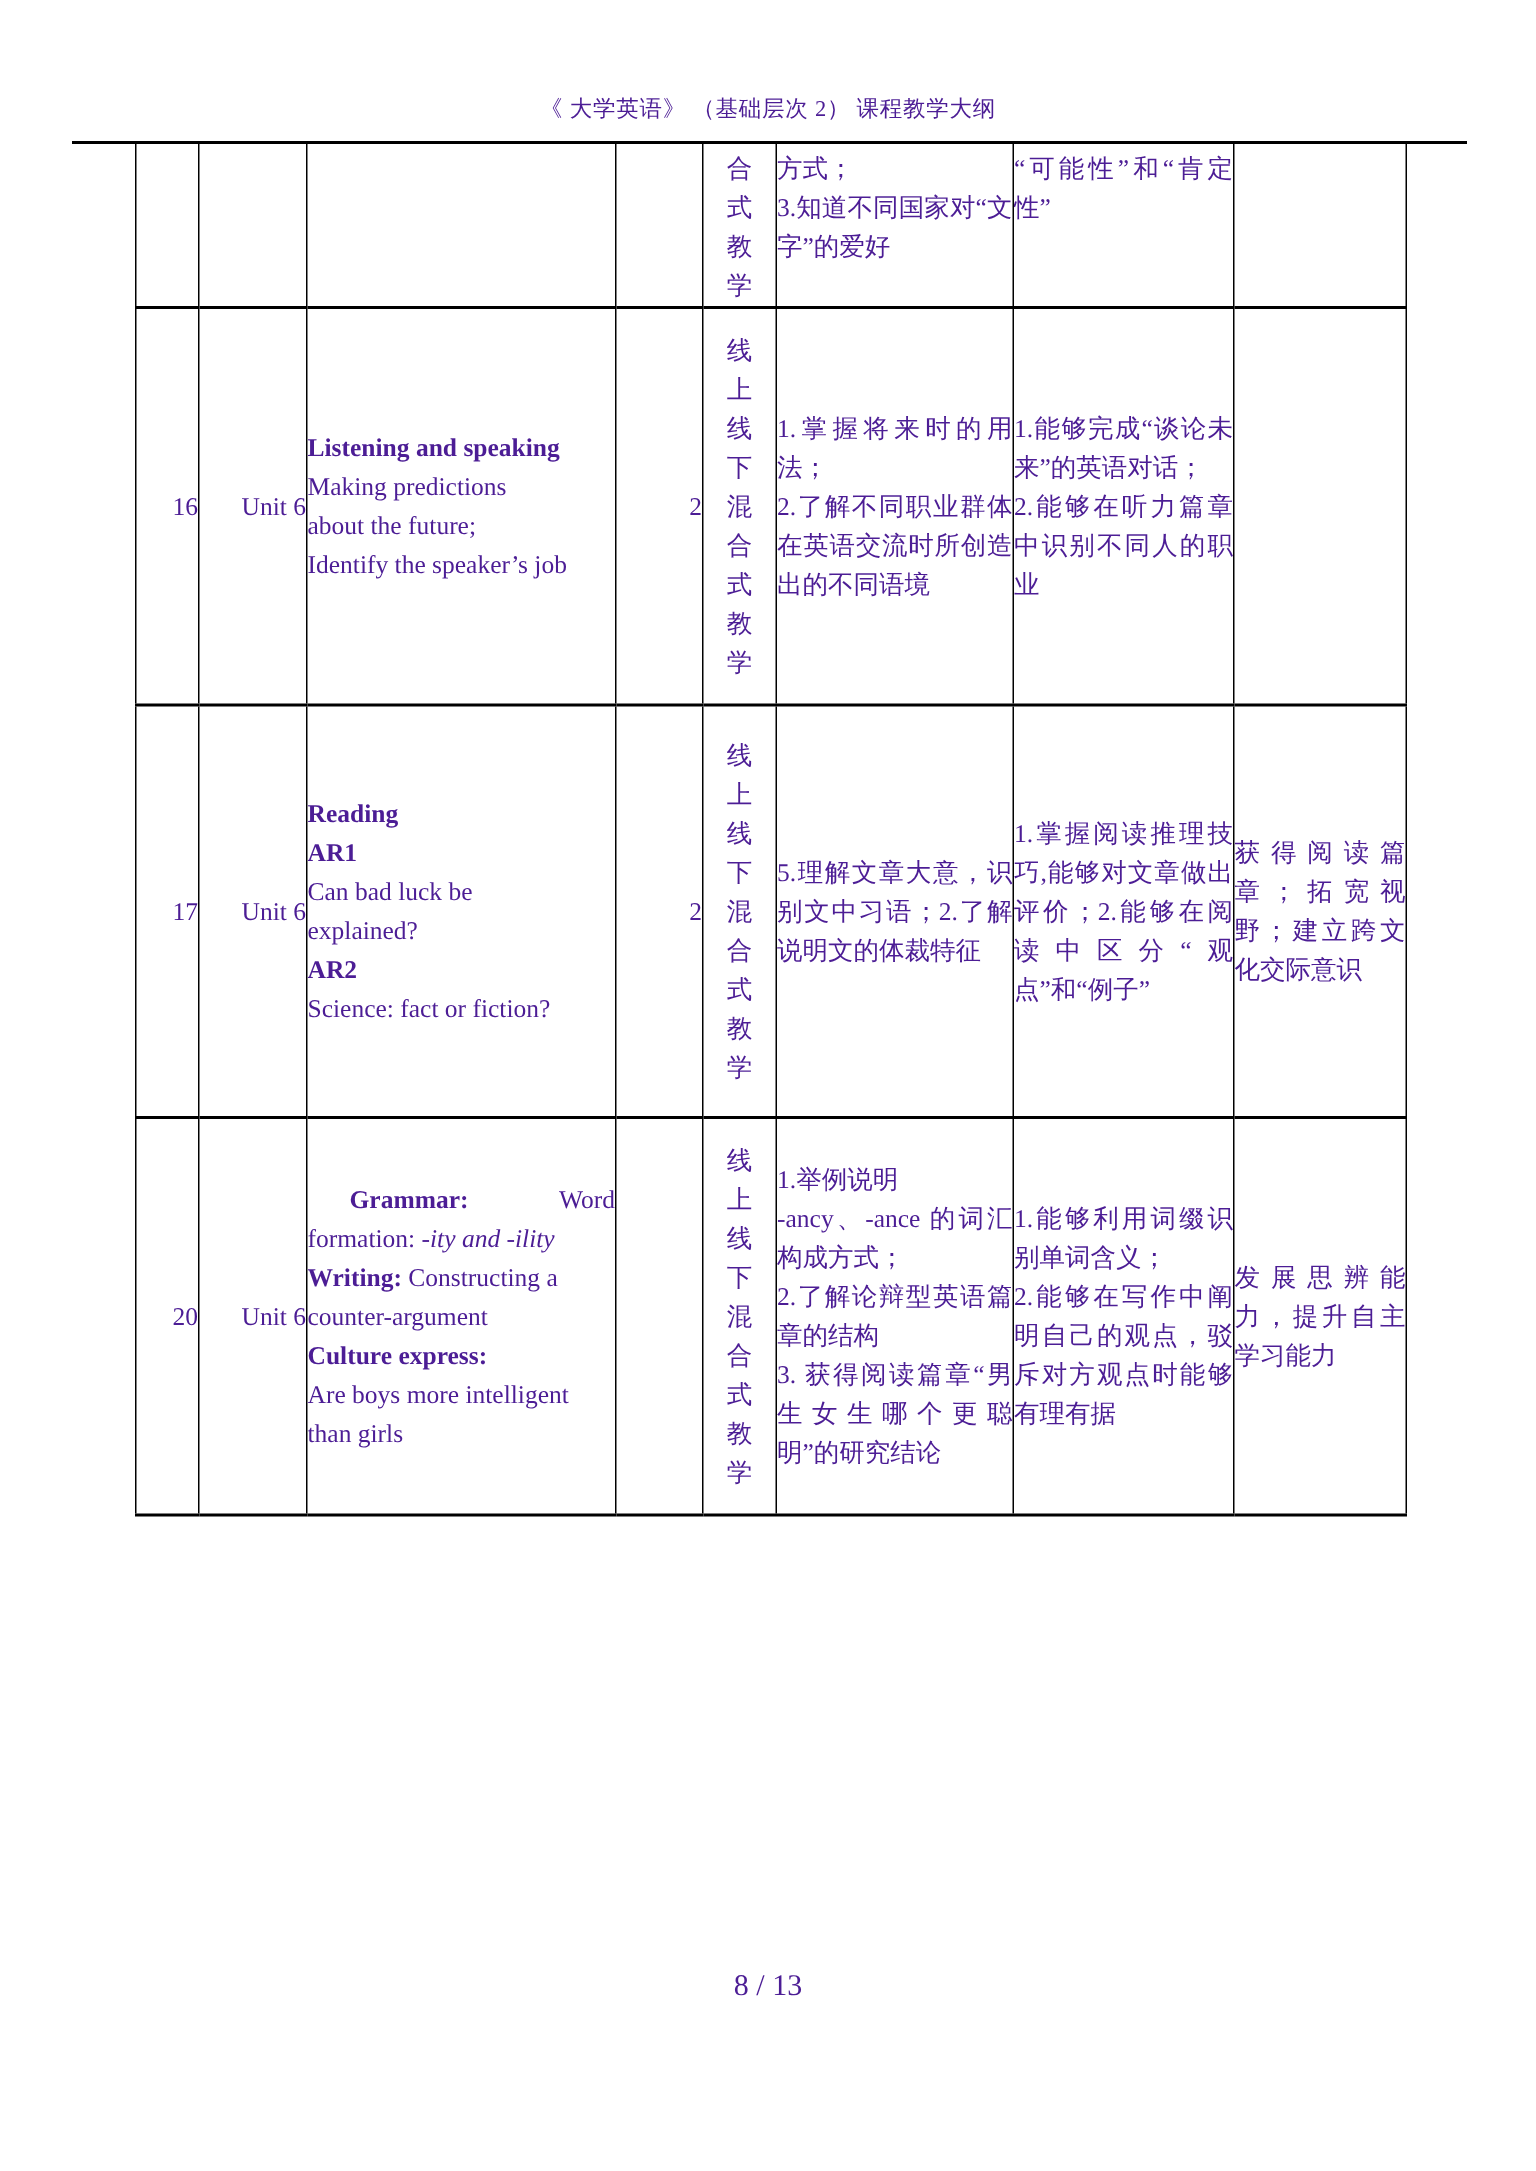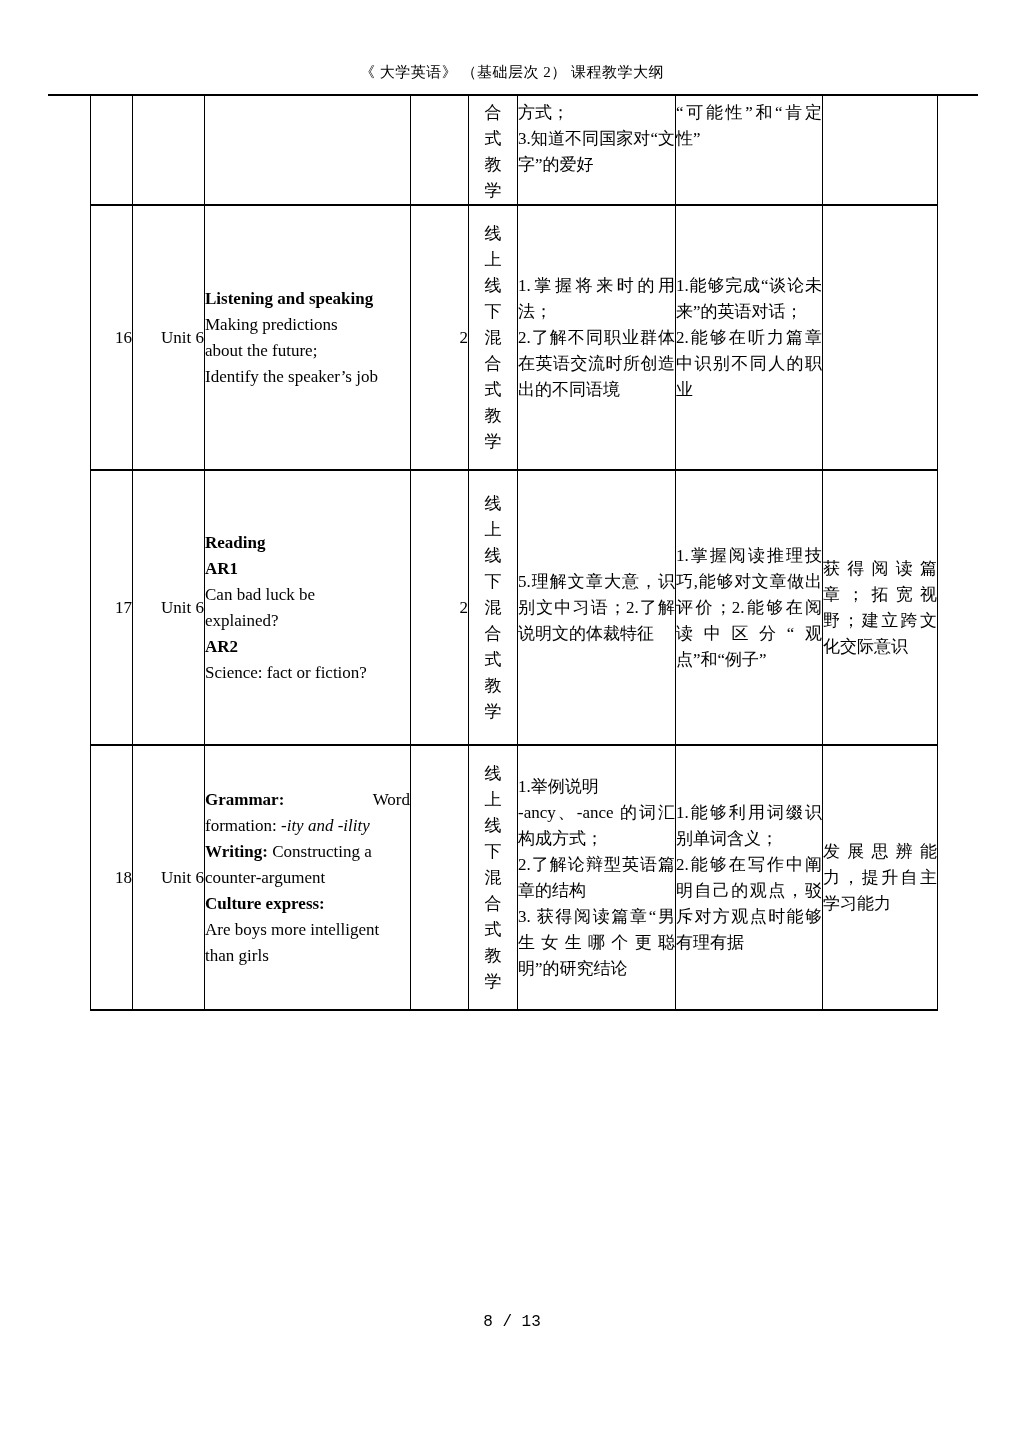--- a/index.html
+++ b/index.html
@@ -1,18 +1,18 @@
 <!DOCTYPE html>
 <html><head>
 <meta charset="utf-8">
 <style>
   html,body { margin:0; padding:0; background:#fff; }
   .page {
     position:relative; width:1024px; height:1447px; background:#ffffff;
-    font-family:"Liberation Serif","DejaVu Serif",serif; color:#000000;
+    font-family:"Liberation Serif","DejaVu Serif",serif; color:#4c1d95;
     overflow:hidden;
   }
   .doc-title {
     position:absolute; top:63px; left:0; width:100%;
     text-align:center; font-size:15px; letter-spacing:0.5px;
   }
   .header-rule {
     position:absolute; top:94px; left:48px; width:930px; height:2px; background:#000;
   }
   table.syllabus {
@@ -22,33 +22,33 @@
   table.syllabus td {
     border-left:1px solid #000; border-right:1px solid #000;
     border-top:2px solid #000; border-bottom:2px solid #000;
     vertical-align:middle; font-size:17px; line-height:26px;
     padding:0; overflow:hidden; word-break:normal;
   }
   tr.first td { border-top:none; vertical-align:top; padding-top:4px; }
   .c-no, .c-unit, .c-hours { text-align:right; }
   .c-content { padding-left:10px; padding-right:8px; text-align:left; }
   .c-content .line { min-height:26px; }
-  .c-content .line.between { display:flex; justify-content:space-between; }
+  .c-content .line.between { display:flex; justify-content:space-between;margin-left:28px; }
   .c-method { text-align:center; }
   .c-method .vtext { white-space:pre-line; }
   .c-knowledge { padding-left:12px; padding-right:12px; }
   .c-ability  { padding-left:10px; padding-right:10px; }
   .c-quality  { padding-left:10px; padding-right:10px; }
   .para { white-space:pre-line; text-align:justify; text-justify:inter-ideograph; }
   .b { font-weight:bold; }
   .i { font-style:italic;font-family:Liberation Serif, serif; }
   .page-number {
     position:absolute; top:1313px; left:0; width:100%;
-    text-align:center; font-size:16px;
-    font-family:Liberation Mono, monospace;
+    text-align:center; font-size:20px;
+    font-family:Liberation Serif, serif;
   }
 </style>
 </head>
 <body>
 
 <div class="page">
   <div class="doc-title">《 大学英语》 （基础层次 2） 课程教学大纲</div>
   <div class="header-rule"></div>
   <table class="syllabus">
     <colgroup>
@@ -140,21 +140,21 @@
             <div class="para">5.理解文章大意，识别文中习语；2.了解说明文的体裁特征</div>
           </td>
           <td class="c-ability">
             <div class="para">1.掌握阅读推理技巧,能够对文章做出评价；2.能够在阅读中区分“观点”和“例子”</div>
           </td>
           <td class="c-quality">
             <div class="para">获得阅读篇章；拓宽视野；建立跨文化交际意识</div>
           </td>
         </tr>
         <tr style="height: 265px;">
-          <td class="c-no">18</td>
+          <td class="c-no">20</td>
           <td class="c-unit">Unit 6</td>
           <td class="c-content">
             <div class="line between">
               <span><span class="b">Grammar:</span></span>
               <span><span>Word</span></span>
             </div>
             <div class="line"><span>formation: </span><span class="i">-ity and -ility</span></div>
             <div class="line"><span class="b">Writing:</span><span> Constructing a</span></div>
             <div class="line"><span>counter-argument</span></div>
             <div class="line"><span class="b">Culture express:</span></div>

